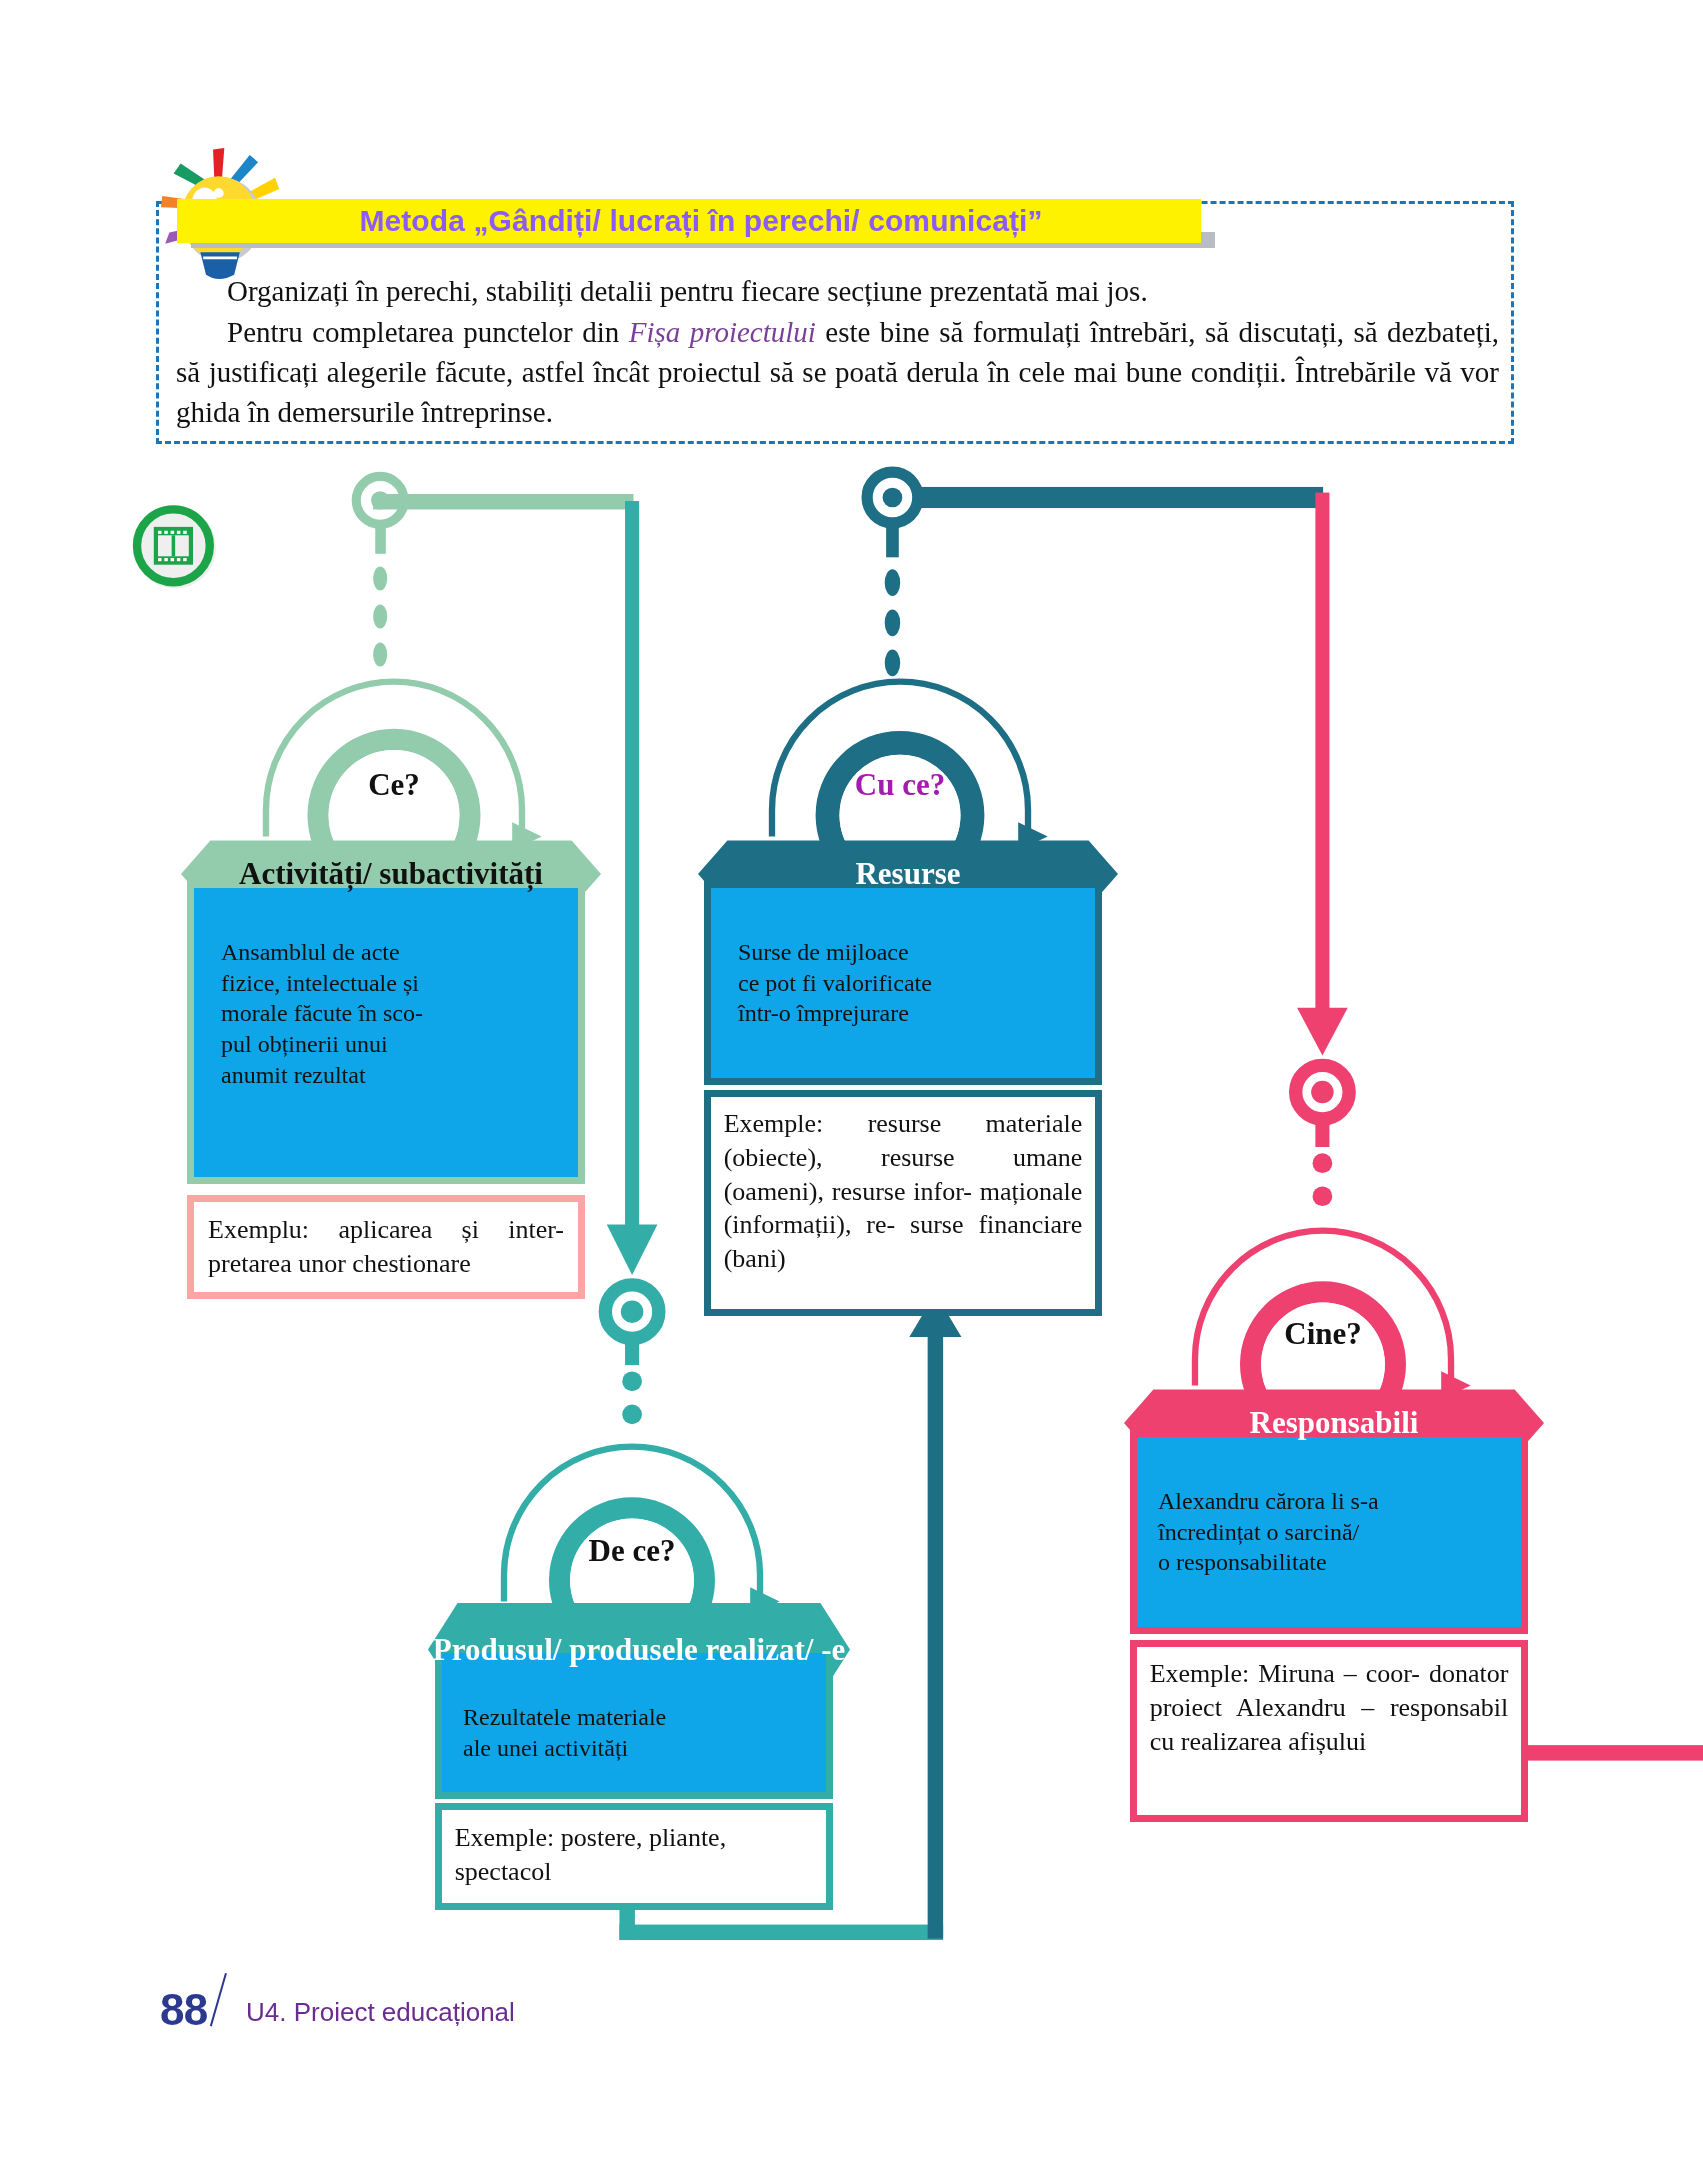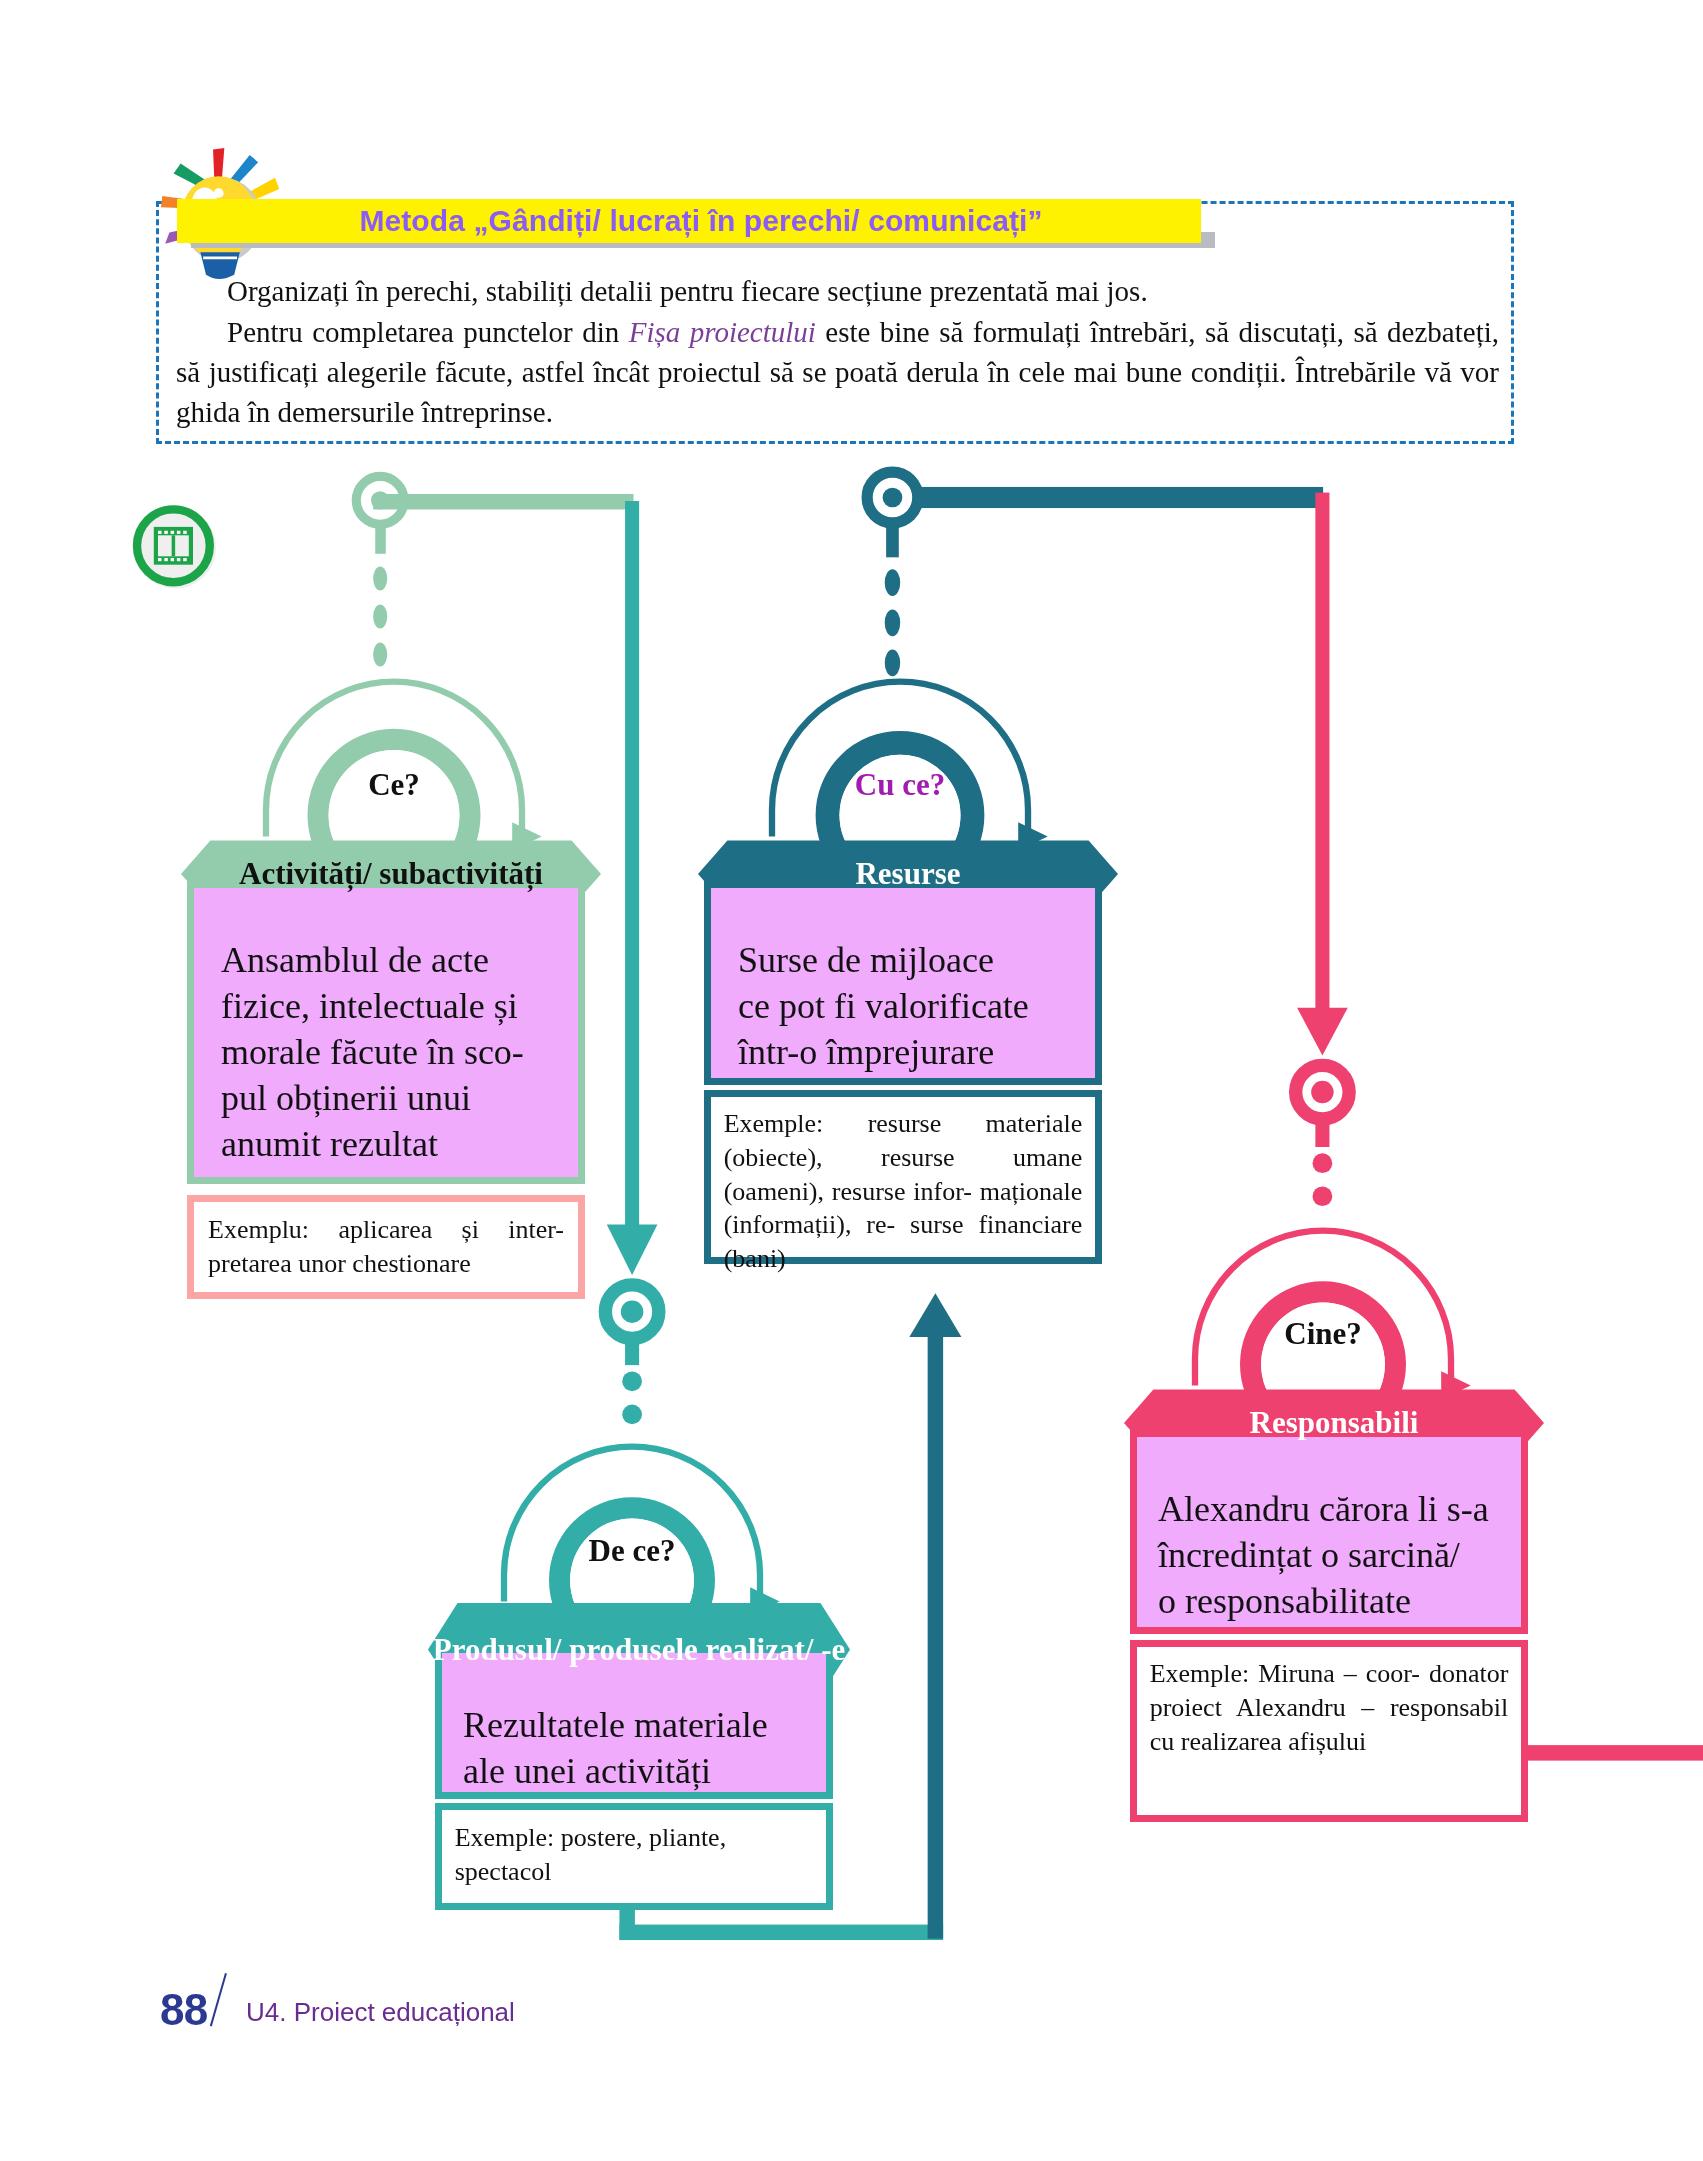--- a/index.html
+++ b/index.html
@@ -48,22 +48,22 @@
 
   
   .node{position:absolute;}
 
   .hdr{
     position:absolute; display:flex;align-items:center;justify-content:center;
     text-align:center; font-weight:bold; box-sizing:border-box;
     font-family:"Liberation Serif",serif;
   }
   .desc{
-    position:absolute; box-sizing:border-box; background:#f0abfc;
-    font-size:36px; line-height:1.28; color:#111; text-align:justify;
+    position:absolute; box-sizing:border-box; background:#0ea5e9;
+    font-size:24px; line-height:1.28; color:#111; text-align:justify;
   }
   .desc span{display:block;}
   .ex{
     position:absolute; box-sizing:border-box; background:#fff;
     font-size:26px; line-height:1.3; color:#111; text-align:justify;
   }
 
   
   .c-green  { --c:#92CCAC; }
   .c-teal   { --c:#1E6E85; }
@@ -258,21 +258,21 @@
     <polygon points="42,12 558,12 600,60 558,108 42,108 0,60" fill="#1E6E85"></polygon>
   </svg>
   <div class="hdr" style="left:697px;top:832px;width:422px;height:84px;font-size:31px;color:#ffffff;z-index:6;">Resurse</div>
 
   <div class="desc" style="left:704px;top:881px;width:398px;height:204px;border:7px solid #1E6E85;padding:49px 27px 8.4px 27px;">
     <span>Surse     de     mijloace</span>
     <span>ce pot fi valorificate</span>
     <span>într-o împrejurare</span>
   </div>
 
-  <div class="ex" style="left:704px;top:1090px;width:398px;height:174px;border:7px solid #1E6E85;padding:10px 12.7px;font-family:Liberation Serif, serif;">
+  <div class="ex" style="left:704px;top:1090px;width:398px;height:226px;border:7px solid #1E6E85;padding:10px 12.7px;font-family:Liberation Serif, serif;">
     <span>Exemple: resurse materiale</span>
     <span>(obiecte),  resurse  umane</span>
     <span>(oameni),  resurse  infor-</span>
     <span>maționale (informații), re-</span>
     <span>surse financiare (bani)</span>
   </div>
 </div>
 
 <div class="node c-tq">
 

